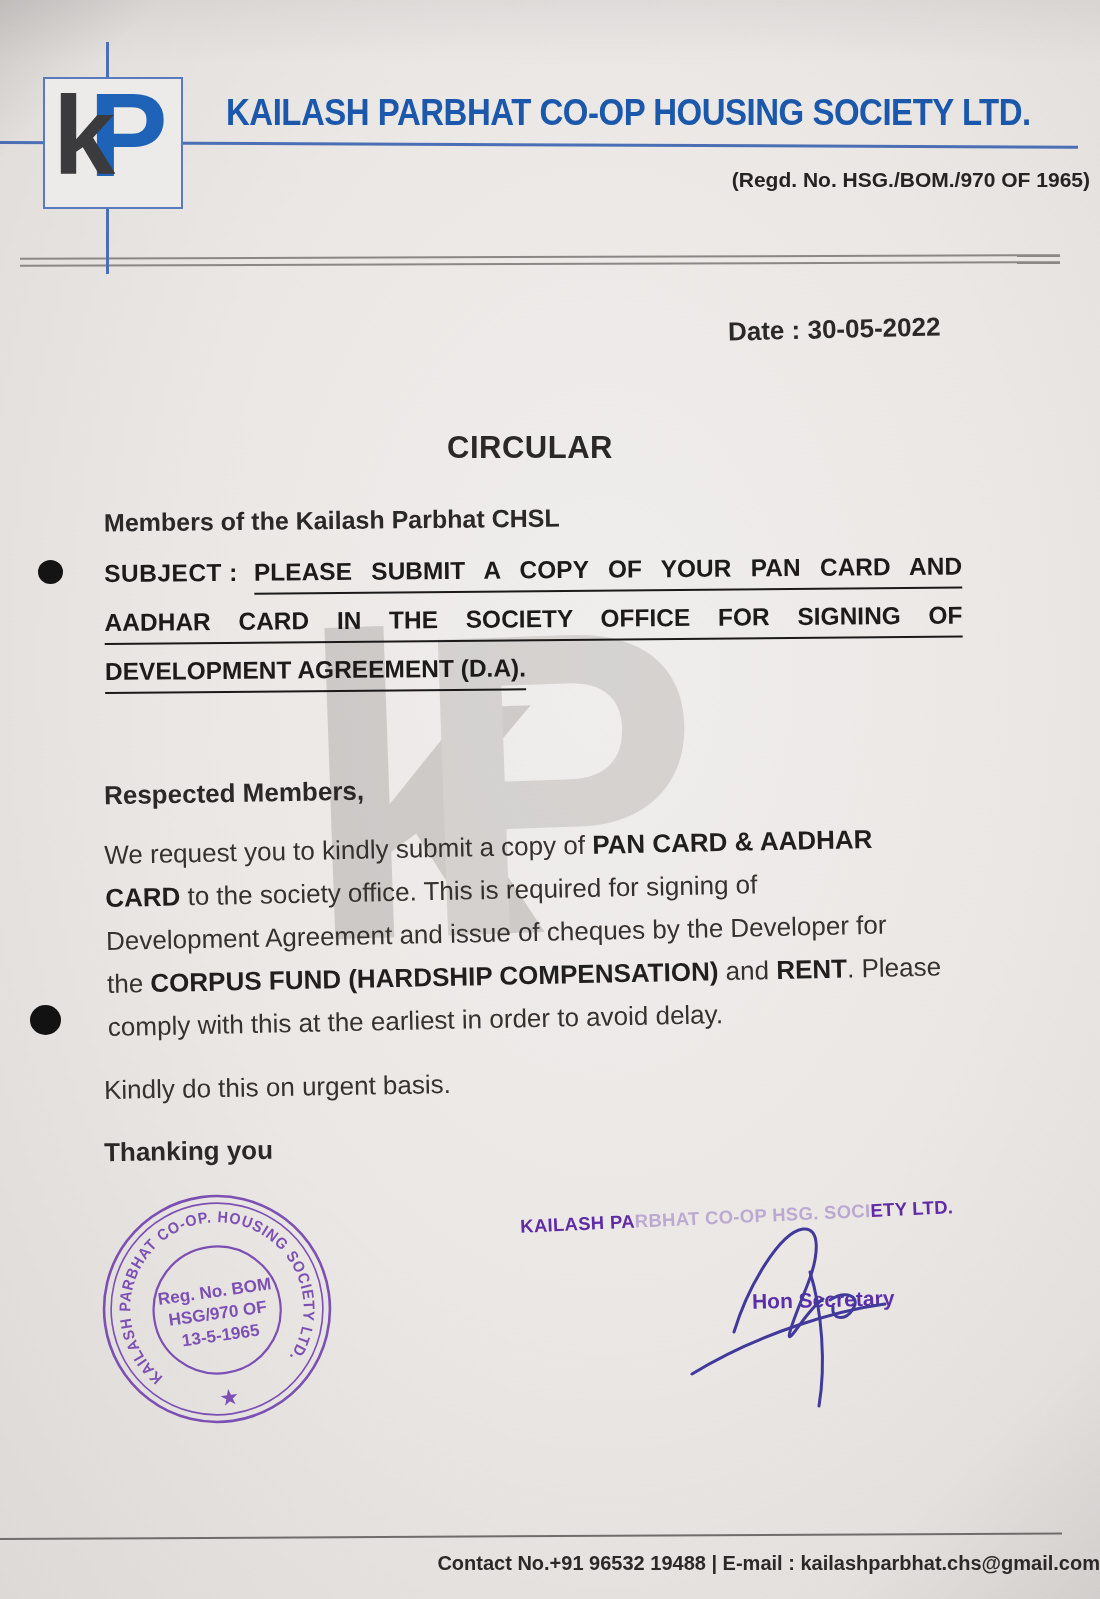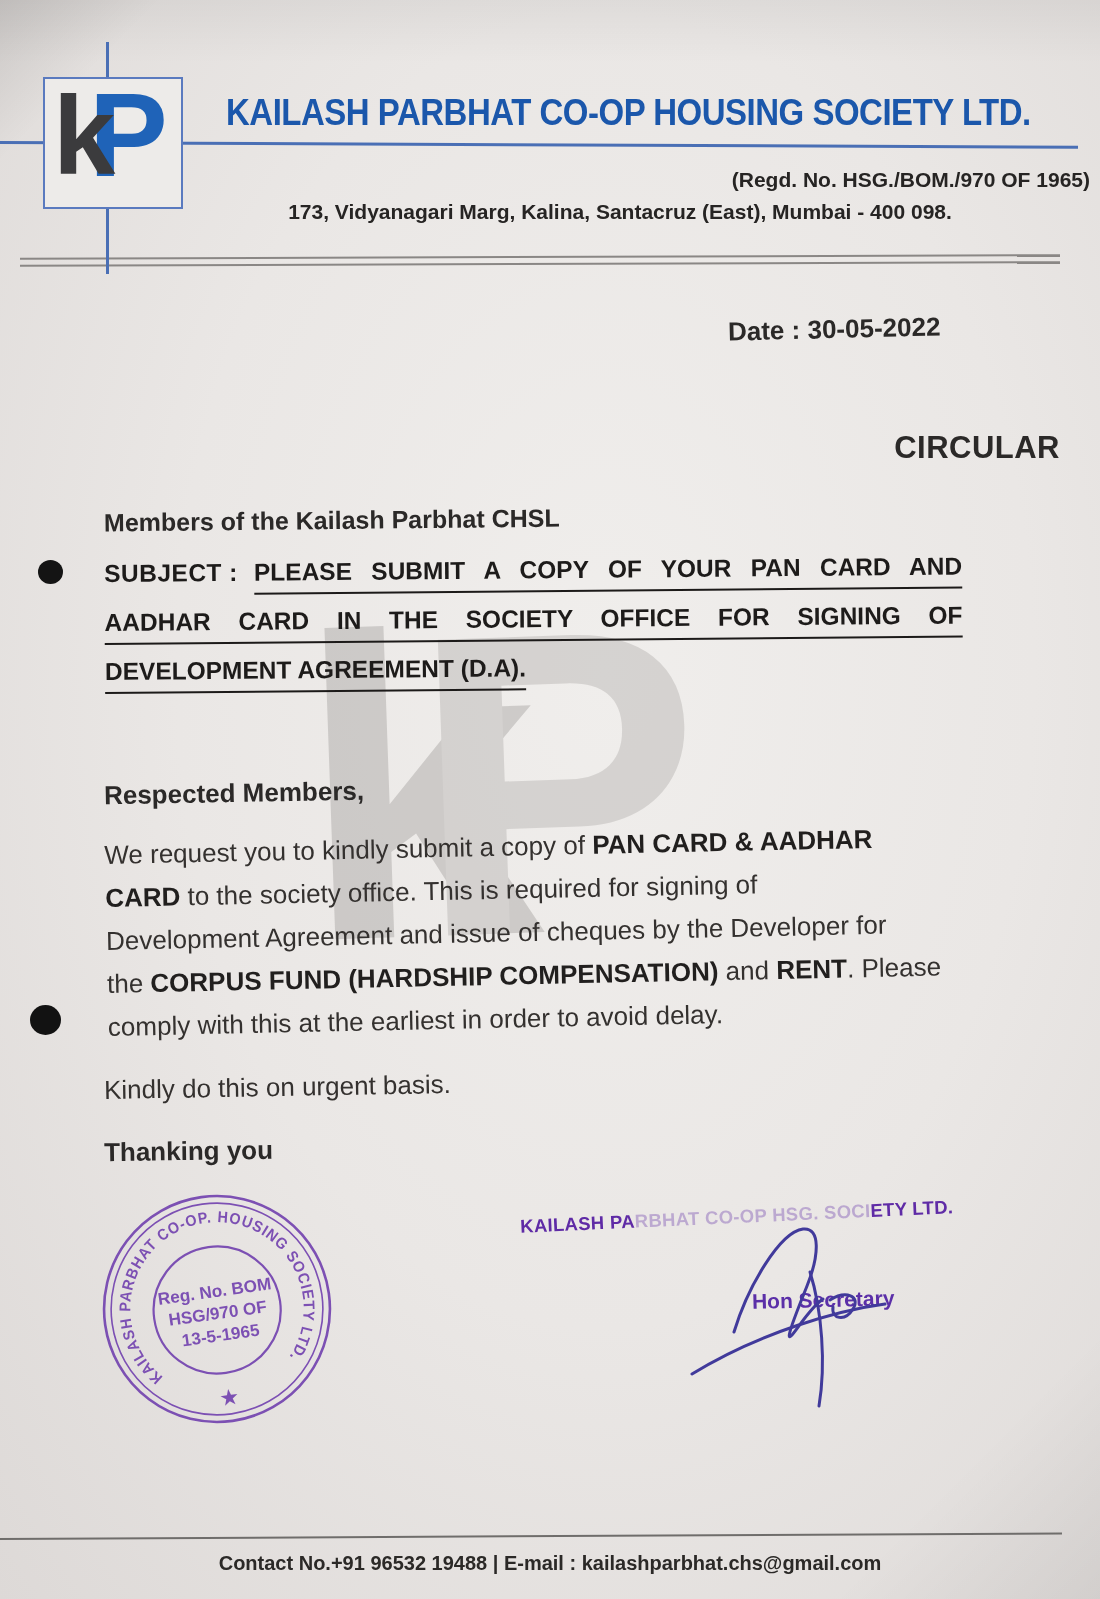--- a/index.html
+++ b/index.html
@@ -34,21 +34,21 @@
     font-size:34px;font-weight:800;color:#1b57ab;letter-spacing:-.5px;white-space:nowrap;
     transform:scaleX(.97) scaleY(1.08);transform-origin:left top;}
   .regd{position:absolute;left:150px;top:168px;width:940px;text-align:right;
     font-size:21px;font-weight:bold;color:#262423;z-index:2;}
   .addr{position:absolute;left:150px;top:200px;width:940px;text-align:center;
     font-size:21px;font-weight:bold;color:#262423;z-index:2;}
   .rule-a{position:absolute;left:20px;top:256px;width:1040px;height:2px;background:#8a8785;transform:rotate(-.2deg);}
   .rule-b{position:absolute;left:20px;top:263px;width:1040px;height:2px;background:#8a8785;transform:rotate(-.2deg);}
   .date-line{position:absolute;left:728px;top:314px;font-size:26px;font-weight:bold;
     transform:rotate(-1.4deg);z-index:2;}
-  .doc-title{position:absolute;left:0;top:430px;width:1060px;text-align:right;
+  .doc-title{position:absolute;left:0;top:430px;width:1060px;text-align:center;
     font-size:31px;font-weight:bold;letter-spacing:.5px;z-index:2;}
   .addressee{position:absolute;left:104px;top:506px;font-size:25px;font-weight:bold;
     transform:rotate(-.6deg);z-index:2;}
   
   .subject{position:absolute;left:104px;top:560px;width:858px;z-index:2;
     font-size:24.5px;font-weight:bold;color:#1d1b1a;transform:rotate(-.5deg);transform-origin:left top;}
   .subject .row{margin-bottom:13px;display:flex;align-items:baseline;}
   .subject .lbl{flex:0 0 auto;padding-right:16px;letter-spacing:.5px;}
   .subject .u{border-bottom:2.5px solid #1c1a19;padding-bottom:6px;}
   .subject .just{flex:1 1 auto;text-align:justify;text-align-last:justify;}
@@ -73,40 +73,39 @@
   .sig-stampline .faded{opacity:.33;}
   .sig-svg{position:absolute;left:682px;top:1214px;width:215px;height:205px;z-index:3;}
   .hon-sec{position:absolute;left:752px;top:1288px;font-size:21px;font-weight:bold;
     color:#5b2fa8;transform:rotate(-1.5deg);z-index:2;}
   
   .dot1{position:absolute;left:38px;top:560px;width:25px;height:24px;border-radius:50%;background:#141414;z-index:2;}
   .dot2{position:absolute;left:30px;top:1005px;width:31px;height:30px;border-radius:50%;background:#121212;z-index:2;}
   
   .foot-rule{position:absolute;left:0;top:1538px;width:1062px;height:2px;background:#6f6d6b;
     transform:rotate(-.3deg);transform-origin:left center;z-index:2;}
-  .foot-text{position:absolute;left:0;top:1552px;width:1100px;text-align:center;
+  .foot-text{position:absolute;left:0;top:1552px;width:1100px;text-align:right;
     font-size:20px;font-weight:bold;color:#2b2927;z-index:2;}
 </style>
 </head>
 <body>
 
 <div class="page">
   <div class="shade"></div>
 
   <div class="watermark"><span class="wk">k</span><span class="wp">P</span></div>
 
   <div class="cross-v"></div>
   <div class="cross-h"></div>
   <div class="logo-box">
     <span class="lp">P</span>
     <span class="lk">k</span>
   </div>
   <div class="org-name">KAILASH PARBHAT CO-OP HOUSING SOCIETY LTD.</div>
   <div class="regd">(Regd. No. HSG./BOM./970 OF 1965)</div>
-  <div class="addr">173, Vidyanagari Marg, Kalina, Santacruz (East), Mumbai - 400 098.</div>
   <div class="rule-a"></div>
   <div class="rule-b"></div>
 
   <div class="date-line">Date : 30-05-2022</div>
   <div class="doc-title">CIRCULAR</div>
   <div class="addressee">Members of the Kailash Parbhat CHSL</div>
 
   <div class="subject">
     <div class="row">
       <span class="lbl">SUBJECT :</span>

